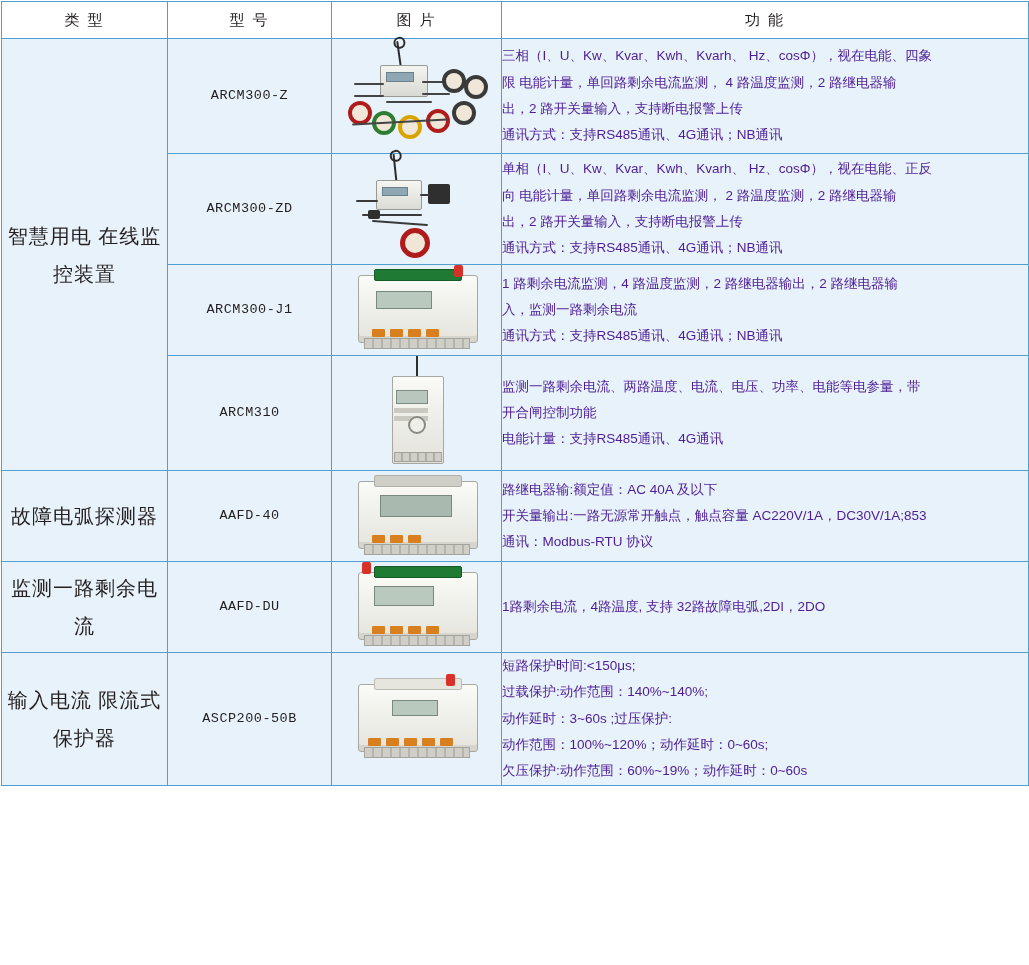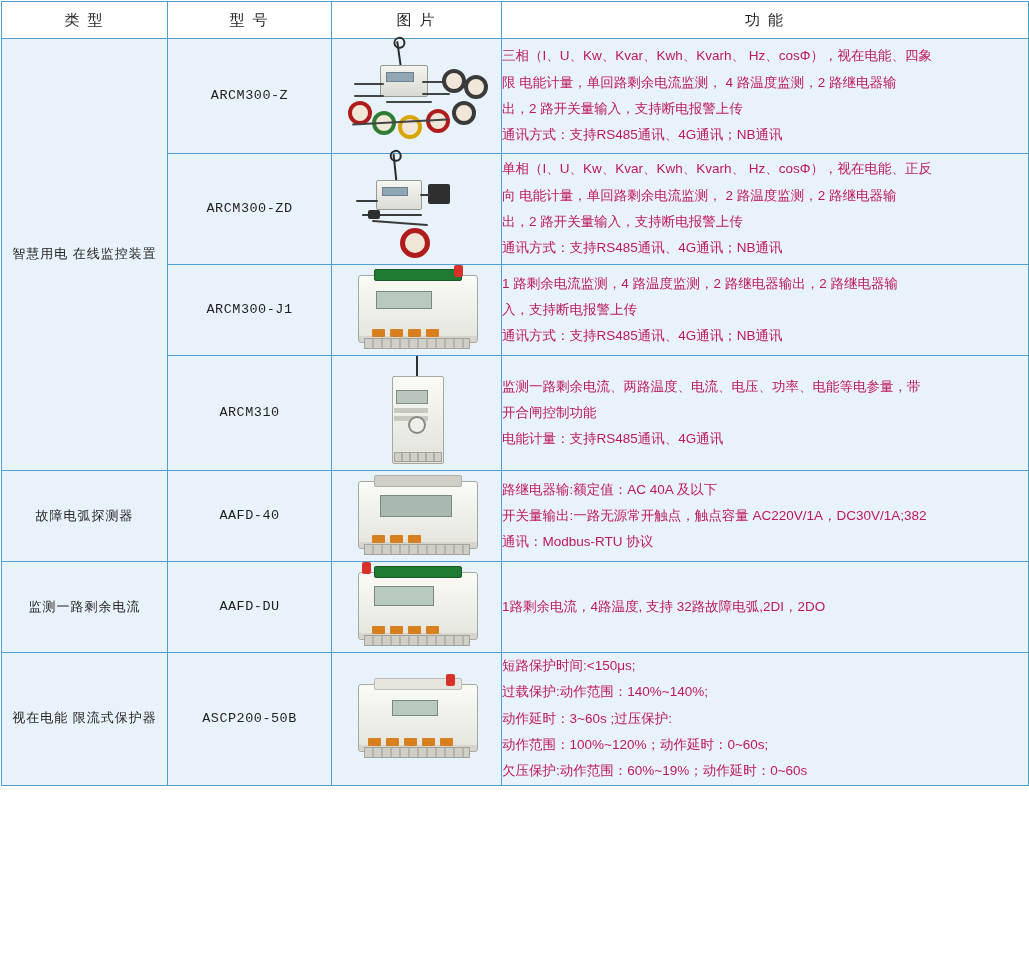--- a/index.html
+++ b/index.html
@@ -39,41 +39,41 @@
     height: 36px;
     font-size: 15px;
     font-weight: normal;
     letter-spacing: 2px;
     color: #231f20;
     text-align: center;
   }
   td.cell-type, td.cell-model {
     background: #e8f2fa;
     text-align: center;
-    font-size: 13px;
+    font-size: 20px;
     line-height: 1.9;
     color: #231f20;
   }
   td.cell-type { letter-spacing: 1px; }
   td.cell-model {
     font-family: "Liberation Mono", "DejaVu Sans Mono", monospace;
     letter-spacing: 0.5px;
     font-size: 13.5px;
   }
   td.cell-img {
     background: #e8f2fa;
     text-align: center;
     padding: 6px 4px;
   }
   td.cell-func {
     background: #e8f2fa;
     font-size: 13.5px;
     line-height: 1.95;
     padding: 8px 14px 8px 16px;
-    color: #be185d;
+    color: #4c1d95;
     text-align: justify;
   }
   td.cell-func .ln { display: block; white-space: pre-wrap; }
 
   
   .dev { display: inline-block; position: relative; }
 
   
   .dev-z { width: 150px; height: 110px; }
   .dev-z .antenna {
@@ -282,21 +282,21 @@
                 <i></i>
                 <i></i>
                 <i></i>
                 <i></i>
               </span>
             <span class="term"></span>
           </span>
         </td>
         <td class="cell-func">
           <span class="ln">1 路剩余电流监测，4 路温度监测，2 路继电器输出，2 路继电器输</span>
-          <span class="ln">入，支持断电报警上传</span>
+          <span class="ln">入，监测一路剩余电流</span>
           <span class="ln">通讯方式：支持RS485通讯、4G通讯；NB通讯</span>
         </td>
       </tr>
 
       <tr>
         <td class="cell-model">ARCM310</td>
         <td class="cell-img">
           <span class="dev dev-310">
             <span class="ant"></span>
             <span class="case"></span>
@@ -327,21 +327,21 @@
             <span class="btnrow">
                 <i></i>
                 <i></i>
                 <i></i>
               </span>
             <span class="term"></span>
           </span>
         </td>
         <td class="cell-func">
           <span class="ln">路继电器输:额定值：AC 40A 及以下</span>
-          <span class="ln">开关量输出:一路无源常开触点，触点容量 AC220V/1A，DC30V/1A;382</span>
+          <span class="ln">开关量输出:一路无源常开触点，触点容量 AC220V/1A，DC30V/1A;853</span>
           <span class="ln">通讯：Modbus-RTU 协议</span>
         </td>
       </tr>
 
       <tr>
         <td class="cell-type">
           <span class="ln">监测一路剩余电流</span>
         </td>
         <td class="cell-model">AAFD-DU</td>
         <td class="cell-img">
@@ -359,21 +359,21 @@
             <span class="term"></span>
           </span>
         </td>
         <td class="cell-func">
           <span class="ln">1路剩余电流，4路温度, 支持 32路故障电弧,2DI，2DO</span>
         </td>
       </tr>
 
       <tr>
         <td class="cell-type">
-          <span class="ln">视在电能</span>
+          <span class="ln">输入电流</span>
           <span class="ln">限流式保护器</span>
         </td>
         <td class="cell-model">ASCP200-50B</td>
         <td class="cell-img">
           <span class="dev dev-rail variant-c">
             <span class="case"></span>
             <span class="topstrip" style="background:#e6e6df; border-color:#bdbdb6;"></span>
             <span class="led" style="left:88px;"></span>
             <span class="screen"></span>
             <span class="btnrow" style="left:10px;">

